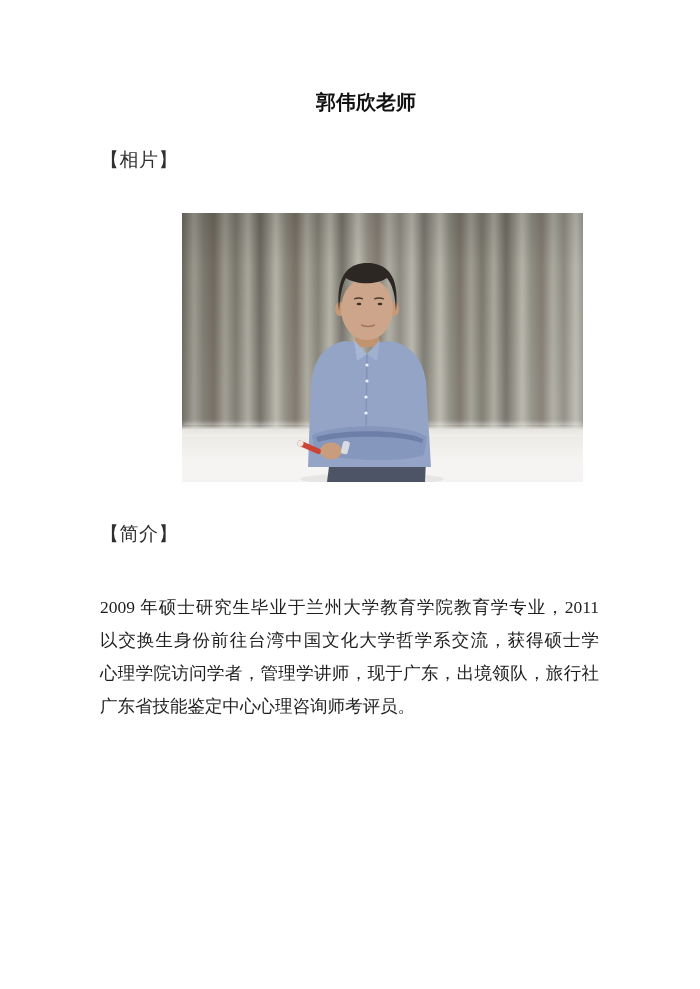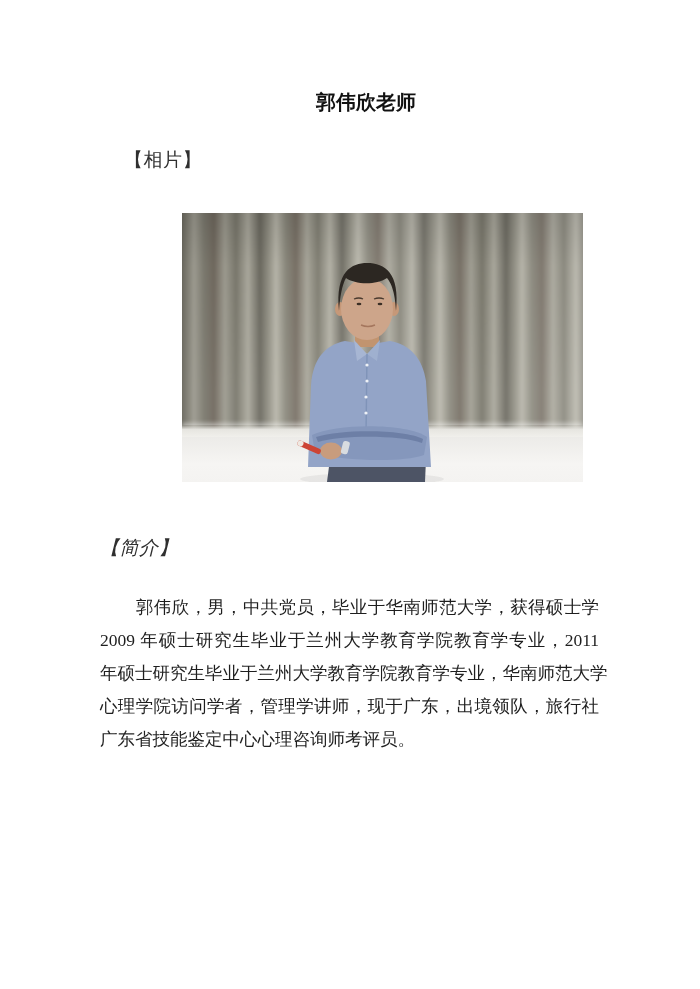--- a/index.html
+++ b/index.html
@@ -30,22 +30,22 @@
     color: #111111;
   }
   .section-label {
     position: absolute;
     left: 100px;
     font-size: 19px;
     line-height: 25px;
     color: #2f2f2f;
     letter-spacing: 0.5px;
   }
-  .label-photo { top: 147px; margin-left: 24px; }
-  .label-intro { top: 535px; font-style: italic; }
+  .label-photo { top: 147px; }
+  .label-intro { top: 521px; }
 
   
   .photo {
     position: absolute;
     left: 182px;
     top: 213px;
     width: 401px;
     height: 269px;
     overflow: hidden;
     background: #f3f2f0;
@@ -171,20 +171,19 @@
       <path d="M192,86 Q197,84 202,86" stroke="#4a3a2e" stroke-width="1.3" fill="none"></path>
       <ellipse cx="177" cy="91" rx="2.4" ry="1.3" fill="#3a2e24"></ellipse>
       <ellipse cx="198" cy="91" rx="2.4" ry="1.3" fill="#3a2e24"></ellipse>
       <path d="M179,112 Q186,115 193,112" stroke="#a5775e" stroke-width="1.4" fill="none"></path>
     </svg>
   </div>
 
   <div class="section-label label-intro">【简介】</div>
 
   <div class="paragraph">
-    <div class="pline first">郭伟欣，男，中共党员，毕业于华南师范大学，获得硕士学</div>
     <div class="pline">2009 年硕士研究生毕业于兰州大学教育学院教育学专业，2011</div>
-    <div class="pline">年硕士研究生毕业于兰州大学教育学院教育学专业，华南师范大学</div>
+    <div class="pline">以交换生身份前往台湾中国文化大学哲学系交流，获得硕士学</div>
     <div class="pline">心理学院访问学者，管理学讲师，现于广东，出境领队，旅行社</div>
     <div class="pline last">广东省技能鉴定中心心理咨询师考评员。</div>
   </div>
 
 </div>
 
 </body></html>

